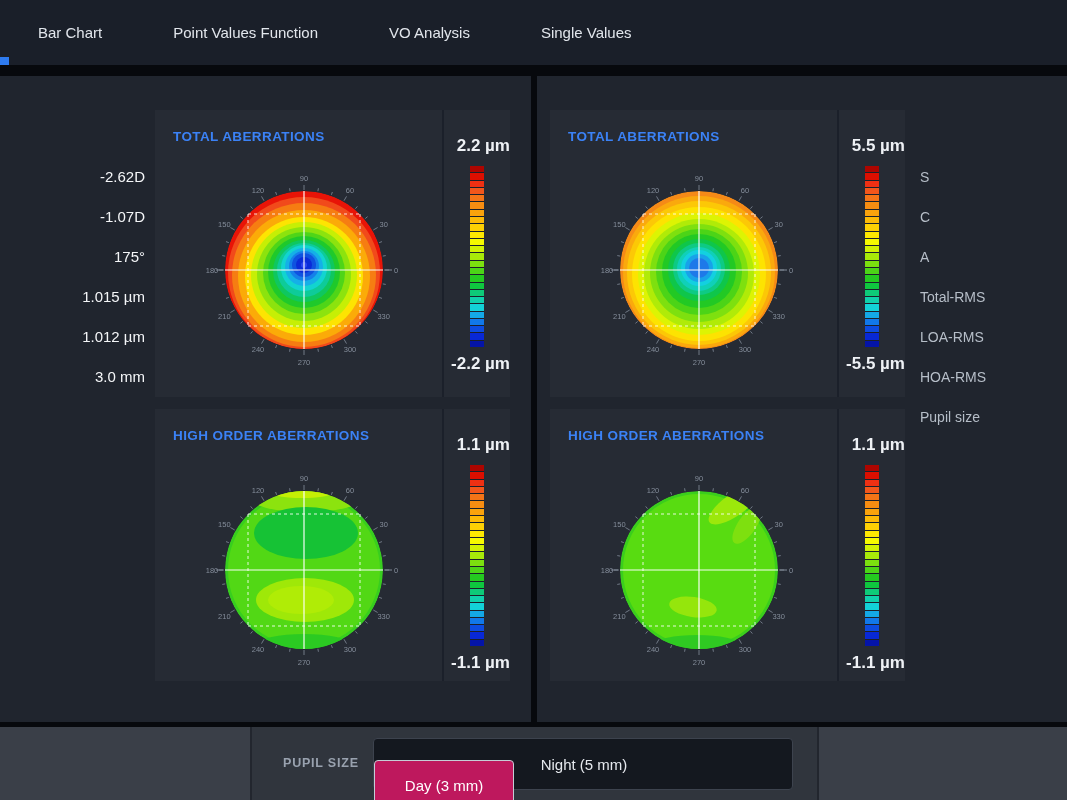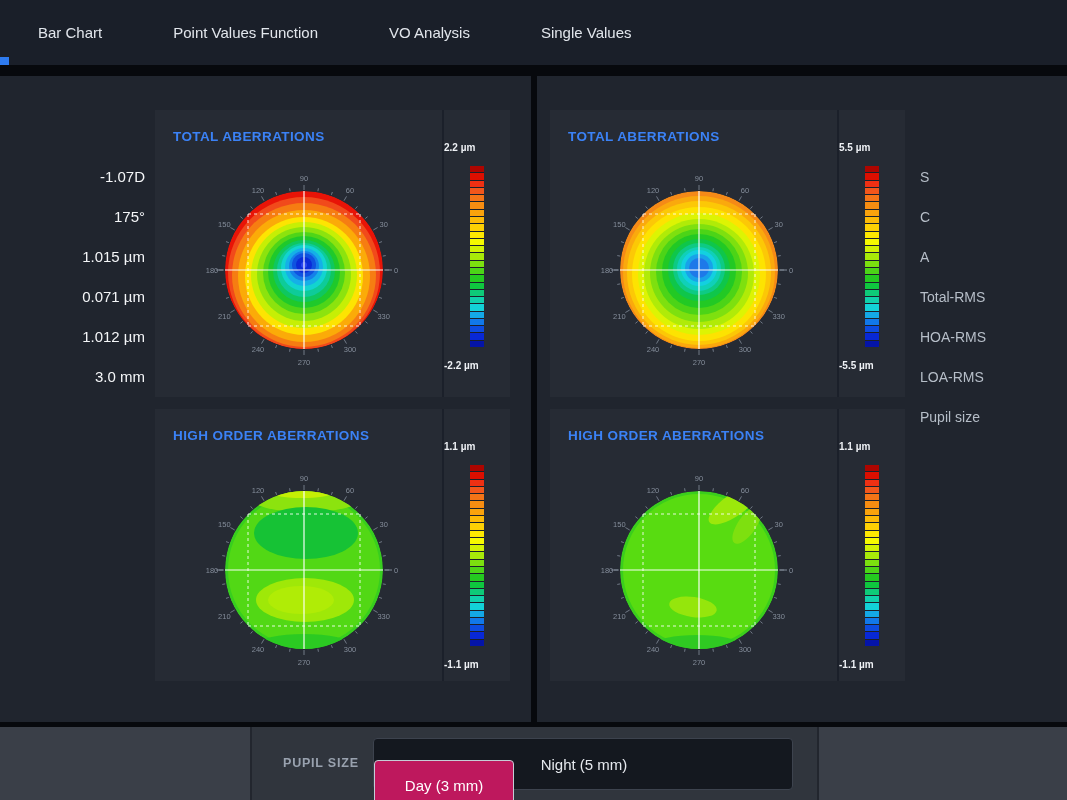--- a/index.html
+++ b/index.html
@@ -27,22 +27,22 @@
   
   .panel{position:absolute;background:#262b34;}
   .panel-tl{left:155px;top:110px;width:355px;height:287px;}
   .panel-bl{left:155px;top:409px;width:355px;height:272px;}
   .panel-tr{left:550px;top:110px;width:355px;height:287px;}
   .panel-br{left:550px;top:409px;width:355px;height:272px;}
   .panel-title{position:absolute;top:19px;left:18px;font-weight:bold;font-size:13.5px;
                letter-spacing:.4px;color:#3b82f6;z-index:2;white-space:nowrap;}
   .mapsvg{position:absolute;left:0;top:0;}
   .cbar-col{position:absolute;left:287px;top:0;bottom:0;width:66px;border-left:2px solid #1b202a;}
-  .scale-max,.scale-min{position:absolute;width:100%;text-align:left;font-weight:bold;
-                        font-size:10px;color:#eef1f5;white-space:nowrap;margin-top:6px;}
+  .scale-max,.scale-min{position:absolute;width:100%;text-align:right;font-weight:bold;
+                        font-size:17px;color:#eef1f5;white-space:nowrap;}
   .scale-max{top:26px;}
   .scale-min{top:244px;}
   .scalebar{position:absolute;top:56px;left:50%;margin-left:-7px;width:14px;height:181px;
             display:flex;flex-direction:column;gap:1px;background:#1b202a;}
   .scalebar div{flex:1;}
 
   
   .bottombar{position:absolute;left:0;top:727px;width:1067px;height:73px;background:#3a3f48;}
   .bb-center{position:absolute;left:250px;top:0;width:569px;height:73px;background:#30353d;
              border-left:2px solid #22262e;border-right:2px solid #22262e;box-sizing:border-box;}
@@ -60,35 +60,35 @@
 <div class="nav">
   <div class="tab">Bar Chart</div>
   <div class="tab">Point Values Function</div>
   <div class="tab">VO Analysis</div>
   <div class="tab">Single Values</div>
   <div class="nav-indicator"></div>
 </div>
 <div class="gap-top"></div>
 
 <div class="metrics">
+  <div class="mrow">-2.62D</div>
   <div class="mrow">-1.07D</div>
   <div class="mrow">175°</div>
   <div class="mrow">1.015 µm</div>
-  <div class="mrow">0.071 µm</div>
   <div class="mrow">1.012 µm</div>
   <div class="mrow">3.0 mm</div>
 </div>
 
 <div class="labels">
   <div class="mrow">S</div>
   <div class="mrow">C</div>
   <div class="mrow">A</div>
   <div class="mrow">Total-RMS</div>
+  <div class="mrow">LOA-RMS</div>
   <div class="mrow">HOA-RMS</div>
-  <div class="mrow">LOA-RMS</div>
   <div class="mrow">Pupil size</div>
 </div>
 
 <div class="panel panel-tl">
   <div class="panel-title">TOTAL ABERRATIONS</div>
   <svg class="mapsvg" width="286" height="287">
       <defs>
         <clipPath id="diskclip0">
           <circle cx="149" cy="160" r="79"></circle>
         </clipPath>

